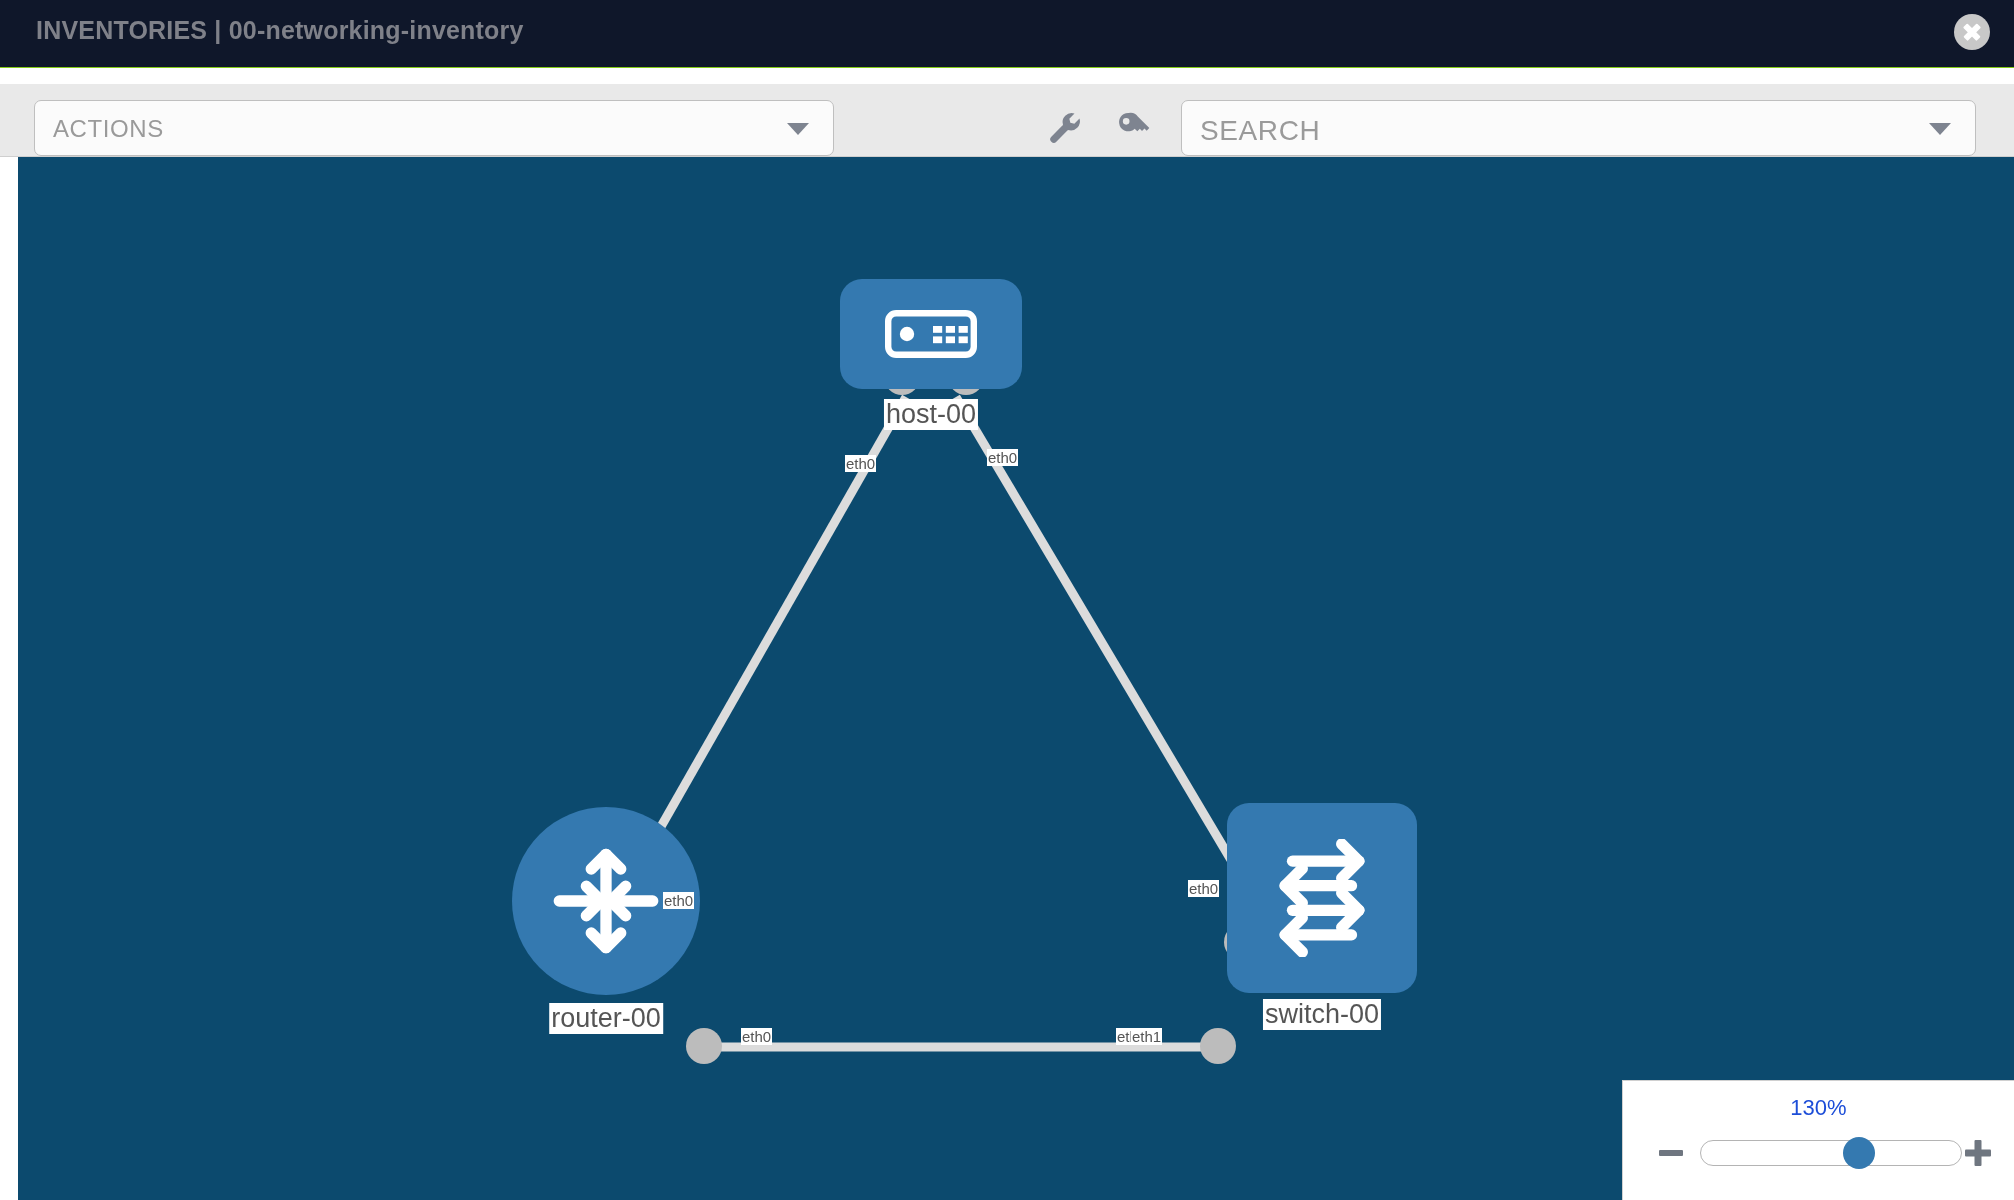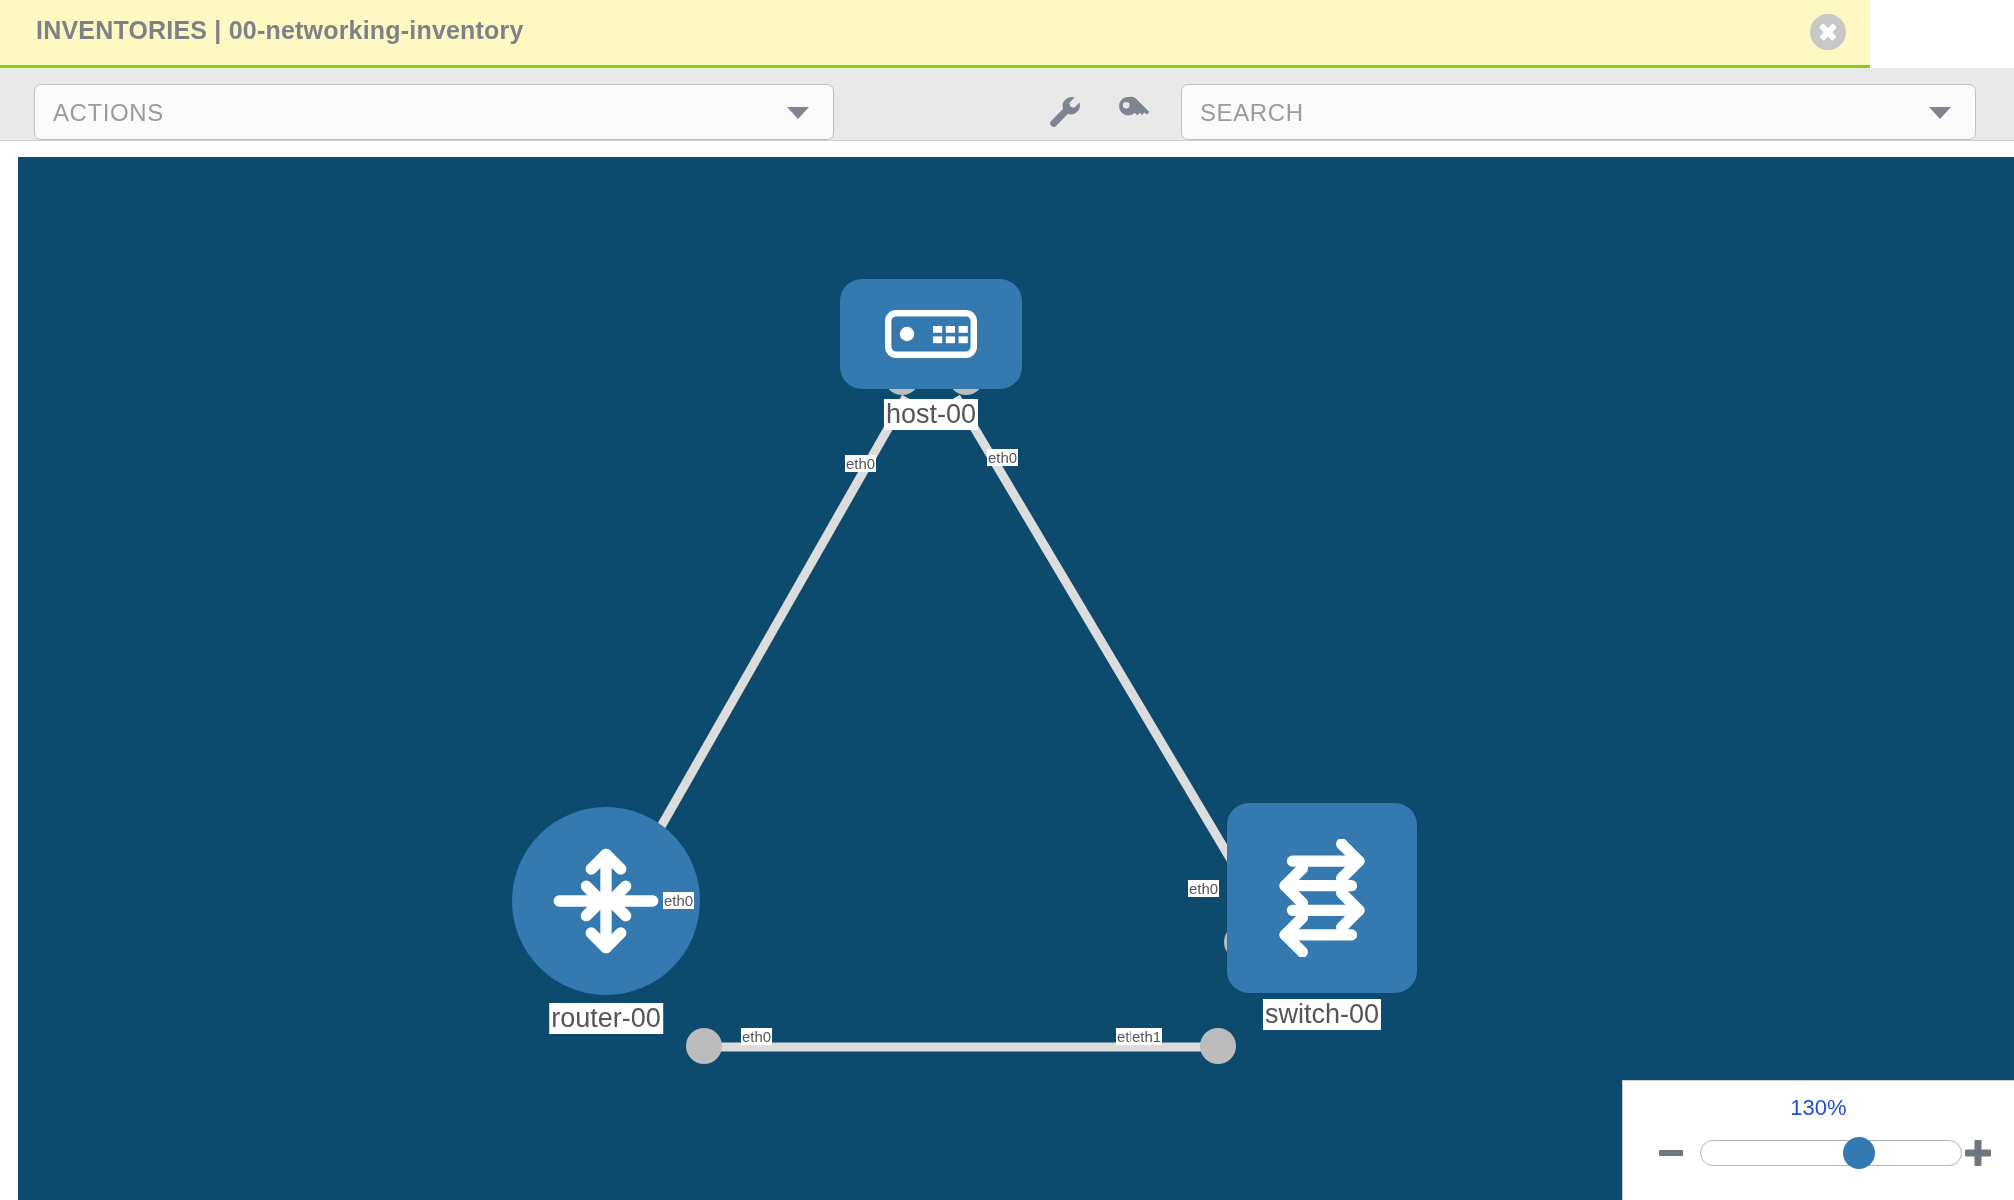--- a/index.html
+++ b/index.html
@@ -7,23 +7,23 @@
     margin: 0; padding: 0;
     width: 2014px; height: 1200px;
     overflow: hidden;
     background: #ffffff;
     font-family: "Liberation Sans", sans-serif;
   }
 
   
   .header {
     position: absolute; left: 0; top: 0;
-    width: 1870px; height: 68px;
-    background: #fef9c3;
-    border-bottom: 3px solid #84cc16;
+    width: 2014px; height: 68px;
+    background: #0f172a;
+    border-bottom: 1px solid #84cc16;
   }
   .page-title {
     position: absolute; left: 36px; top: 16px;
     font-size: 25px; font-weight: bold;
     color: #7f8189;
     letter-spacing: .2px;
     white-space: nowrap;
   }
   .close-btn {
     position: absolute; right: 24px; top: 14px;
@@ -35,21 +35,21 @@
     content: ""; position: absolute;
     left: 50%; top: 50%;
     width: 19px; height: 5.5px;
     background: #ffffff; border-radius: 1px;
   }
   .close-btn::before { transform: translate(-50%,-50%) rotate(45deg); }
   .close-btn::after  { transform: translate(-50%,-50%) rotate(-45deg); }
 
   
   .toolbar {
-    position: absolute; left: 0; top: 68px;
+    position: absolute; left: 0; top: 84px;
     width: 2014px; height: 73px;
     background: #e9e9e9;
     border-bottom: 1px solid #cfcfcf;
   }
   .actions-select {
     position: absolute; left: 34px; top: 16px;
     width: 800px; height: 56px;
     background: #fbfbfb;
     border: 1px solid #bfbfbf;
     border-radius: 7px;
@@ -79,21 +79,21 @@
 
   .search-box {
     position: absolute; left: 1181px; top: 16px;
     width: 795px; height: 56px;
     background: #fbfbfb;
     border: 1px solid #bfbfbf;
     border-radius: 7px;
   }
   .search-box .label {
     position: absolute; left: 18px; top: 14px;
-    font-size: 24px; color: #9a9a9a;
+    font-size: 28px; color: #9a9a9a;
     letter-spacing: .6px;
   }
 
   
   .canvas {
     position: absolute; left: 18px; top: 157px;
     width: 2014px; height: 1043px;
     background: #0c4a6e;
     overflow: hidden;
   }

